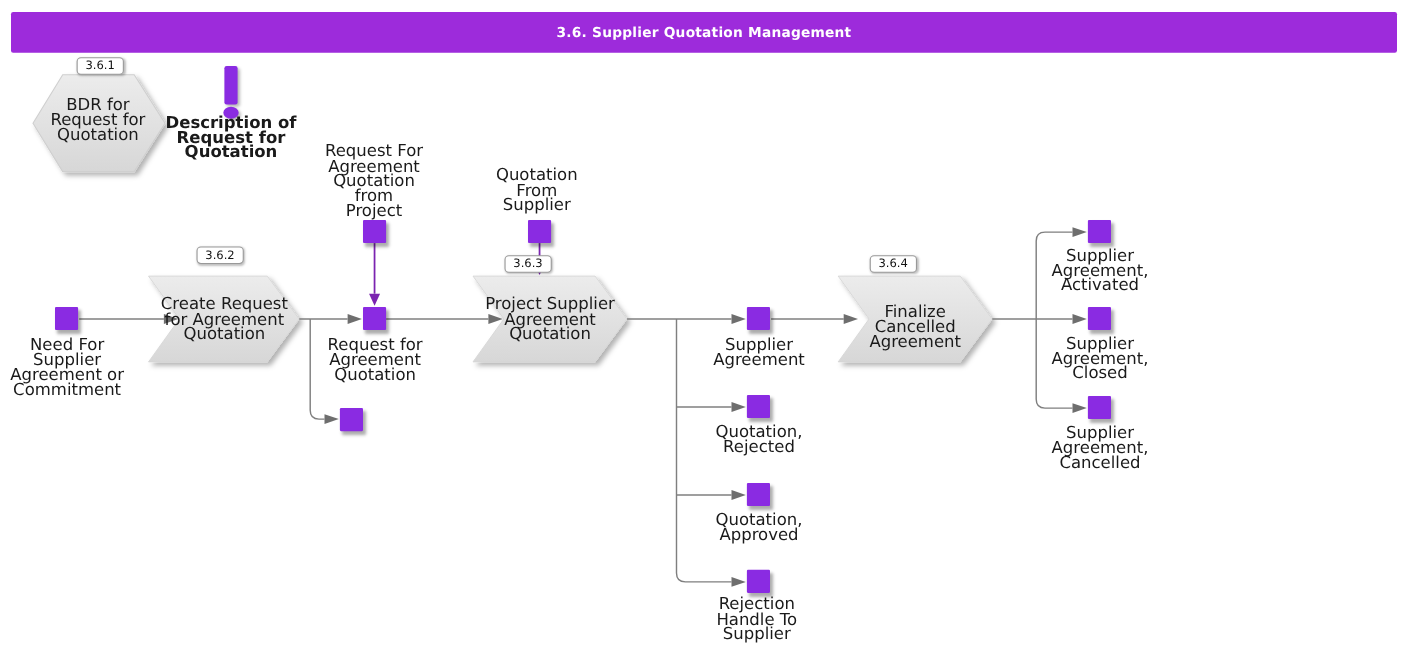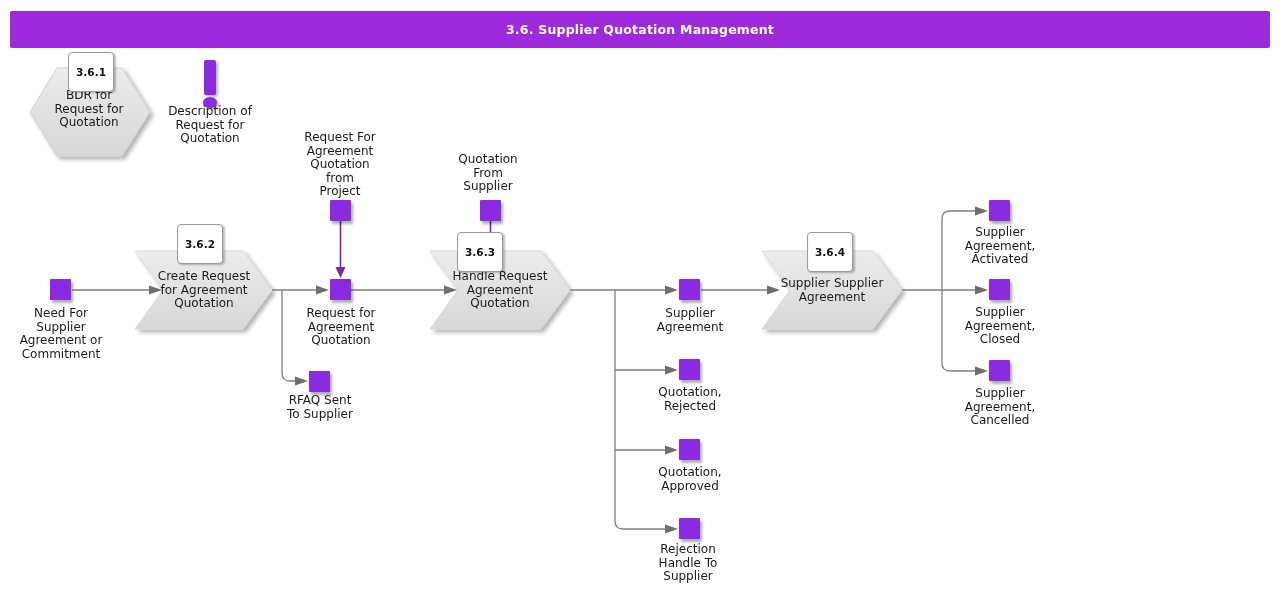--- a/index.html
+++ b/index.html
@@ -5,23 +5,23 @@
   html,body{margin:0;padding:0;background:#fff;}
   #canvas{position:relative;width:1280px;height:594px;background:#fff;overflow:hidden;
           font-family:"DejaVu Sans","Liberation Sans",sans-serif;}
   #diagram-lines{position:absolute;left:0;top:0;z-index:1;}
   .titlebar{position:absolute;left:10px;top:11px;width:1260px;height:37px;background:#9D2BDB;
             border-radius:2px;z-index:2;display:flex;align-items:center;justify-content:center;}
   .titlebar span{color:#fff;font-size:12.5px;font-weight:bold;letter-spacing:.2px;}
   .sq{position:absolute;width:21px;height:21px;background:#8A2BE2;border-radius:1px;
       box-shadow:2px 3px 3px rgba(0,0,0,.33);z-index:3;}
   .lbl{position:absolute;transform:translateX(-50%);text-align:center;color:#1a1a1a;
-       font-size:12px;line-height:13.5px;white-space:pre-line;z-index:4;width:130px;}
+       font-size:15px;line-height:13.5px;white-space:pre-line;z-index:4;width:130px;}
   .badge{position:absolute;transform:translateX(-50%);background:#fff;border:1px solid #999;
-         border-radius:4px;padding:12px 7px;font-size:10.5px;line-height:14px;font-weight:700;
+         border-radius:4px;padding:0 7px;font-size:10.5px;line-height:14px;font-weight:400;
          color:#111;box-shadow:1px 1px 2px rgba(0,0,0,.25);z-index:5;text-align:right;}
   .excl-bar{position:absolute;left:204px;top:60px;width:12px;height:35px;background:#8A2BE2;
             border-radius:2px;box-shadow:2px 2px 3px rgba(0,0,0,.3);z-index:3;}
   .excl-dot{position:absolute;left:203px;top:97px;width:14px;height:11px;background:#8A2BE2;
             border-radius:50%;box-shadow:2px 2px 3px rgba(0,0,0,.3);z-index:3;}
 </style>
 </head>
 <body>
 
 <div id="canvas">
@@ -84,67 +84,65 @@
     </g>
   </svg>
 
   <div class="titlebar">
     <span>3.6. Supplier Quotation Management</span>
   </div>
 
   <div class="badge" style="left:91px;top:52px;">3.6.1</div>
   <div class="badge" style="left:200px;top:224px;">3.6.2</div>
   <div class="badge" style="left:480px;top:232px;">3.6.3</div>
-  <div class="badge" style="left:830px;top:232px;">3.6.4</div>
+  <div class="badge" style="left:812px;top:232px;">3.6.4</div>
 
   <div class="excl-bar"></div>
   <div class="excl-dot"></div>
 
   <div class="sq" style="left:50px;top:279px;"></div>
   <div class="sq" style="left:330px;top:200px;"></div>
   <div class="sq" style="left:330px;top:279px;"></div>
   <div class="sq" style="left:309px;top:371px;"></div>
   <div class="sq" style="left:480px;top:200px;"></div>
   <div class="sq" style="left:679px;top:279px;"></div>
   <div class="sq" style="left:679px;top:359px;"></div>
   <div class="sq" style="left:679px;top:439px;"></div>
   <div class="sq" style="left:679px;top:518px;"></div>
   <div class="sq" style="left:989px;top:200px;"></div>
   <div class="sq" style="left:989px;top:279px;"></div>
   <div class="sq" style="left:989px;top:360px;"></div>
 
   <div class="lbl" style="left:89px;top:89px;width:110px;">BDR for
 Request for
 Quotation</div>
-  <div class="lbl" style="left:210px;top:105px;">Description of
+  <div class="lbl" style="left:210px;top:105px;font-weight:bold;">Description of
 Request for
 Quotation</div>
   <div class="lbl" style="left:204px;top:270px;">Create Request
 for Agreement
 Quotation</div>
-  <div class="lbl" style="left:500px;top:270px;">Handle Request
+  <div class="lbl" style="left:500px;top:270px;">Project Supplier
 Agreement
 Quotation</div>
-  <div class="lbl" style="left:832px;top:277px;">Supplier Supplier
+  <div class="lbl" style="left:832px;top:277px;">Finalize Cancelled
 Agreement</div>
 
   <div class="lbl" style="left:61px;top:307px;">Need For
 Supplier
 Agreement or
 Commitment</div>
   <div class="lbl" style="left:340px;top:131px;">Request For
 Agreement
 Quotation
 from
 Project</div>
   <div class="lbl" style="left:341px;top:307px;">Request for
 Agreement
 Quotation</div>
-  <div class="lbl" style="left:320px;top:394px;">RFAQ Sent
-To Supplier</div>
   <div class="lbl" style="left:488px;top:153px;">Quotation
 From
 Supplier</div>
   <div class="lbl" style="left:690px;top:307px;">Supplier
 Agreement</div>
   <div class="lbl" style="left:690px;top:386px;">Quotation,
 Rejected</div>
   <div class="lbl" style="left:690px;top:466px;">Quotation,
 Approved</div>
   <div class="lbl" style="left:688px;top:543px;">Rejection

